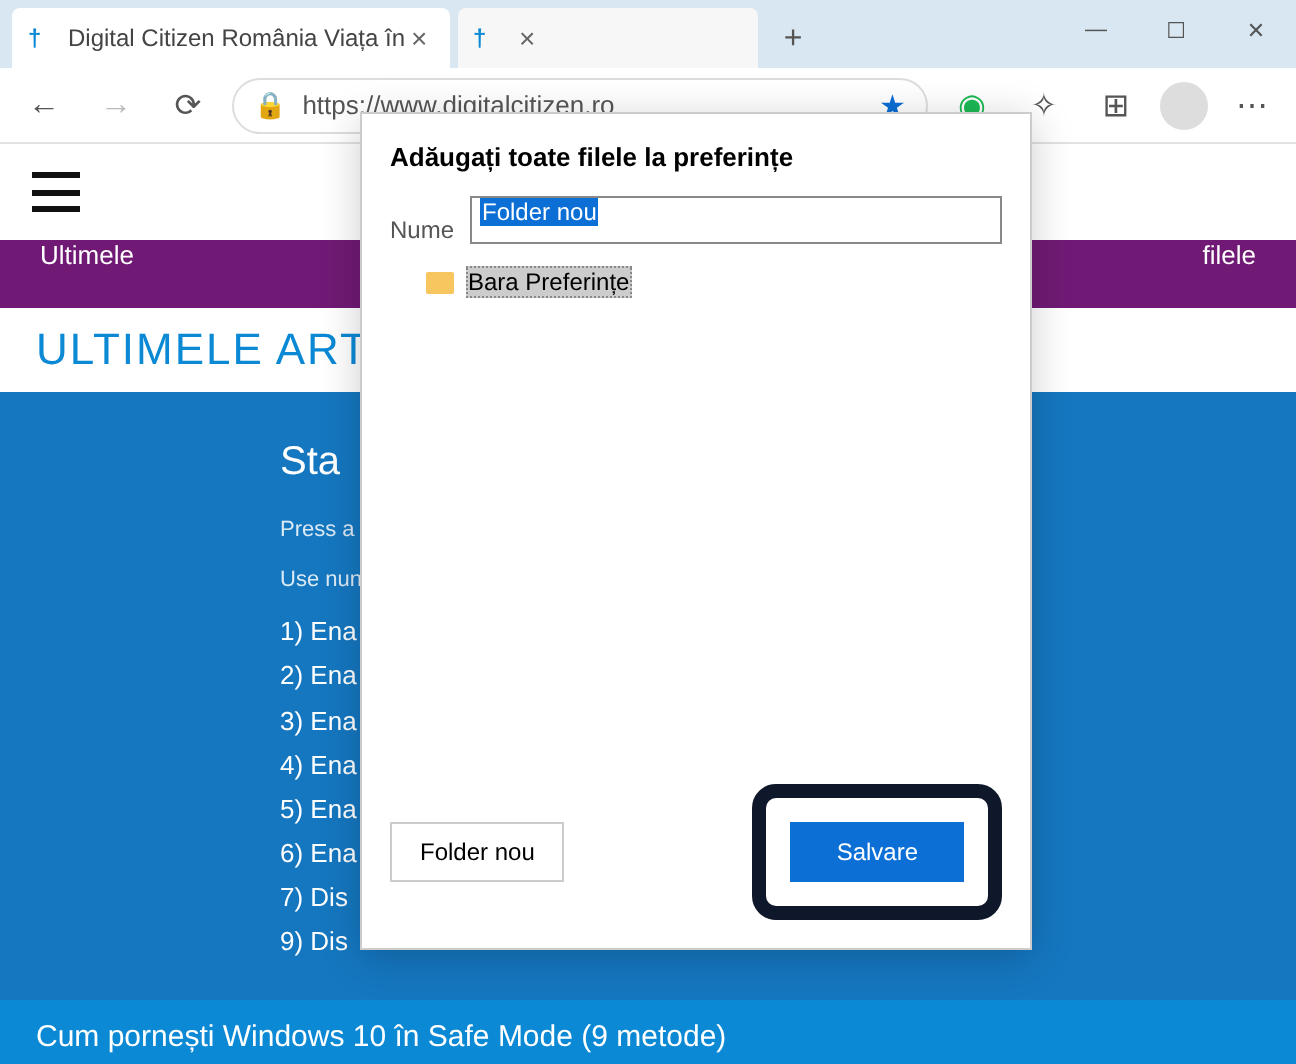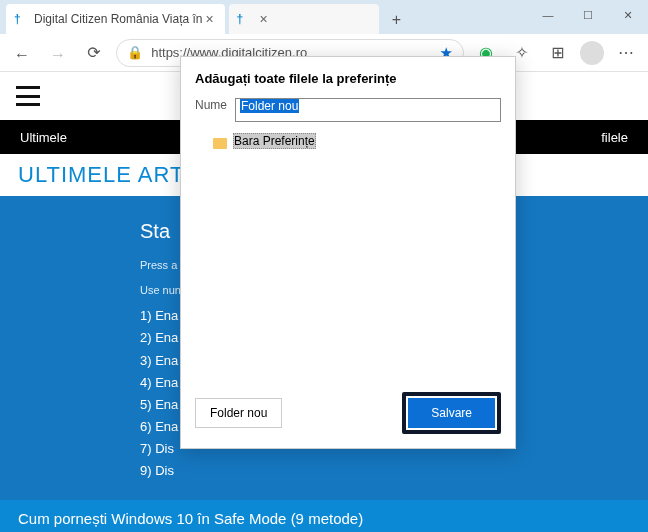--- a/index.html
+++ b/index.html
@@ -17,42 +17,42 @@
 .toolbar{height:38px;background:#fff;border-bottom:1px solid #e2e2e2;display:flex;align-items:center;padding:0 8px;gap:8px}
 .tbtn{width:28px;height:28px;display:flex;align-items:center;justify-content:center;color:#555;border-radius:4px}
 .addr{flex:1;height:28px;border:1px solid #ddd;border-radius:14px;display:flex;align-items:center;padding:0 10px;font-size:13px;color:#555}
 .addr-url{flex:1}
 .star{color:#0b6fd6;font-size:15px}
 .prof{width:24px;height:24px;border-radius:50%;background:#ddd}
 .page{position:relative;height:460px;overflow:hidden}
 .site-header{height:48px;background:#fff;display:flex;align-items:center;padding:0 16px}
 .hamburger{width:24px;height:20px;display:flex;flex-direction:column;justify-content:space-between}
 .hamburger span{height:3px;background:#111}
-.navbar{height:34px;background:#000000;color:#fff;display:flex;align-items:center;padding:0 20px;font-size:13px}
+.navbar{height:34px;background:#701a75;color:#fff;display:flex;padding:0 20px;font-size:13px}
 .navbar-right{margin-left:auto}
 .hero-title{color:#0b89d4;font-size:22px;font-weight:300;padding:8px 18px;letter-spacing:1px}
 .hero{background:#1577c0;color:#fff;padding:18px 40px 18px 140px;font-size:13px;line-height:1.7}
 .hero h2{font-size:20px;font-weight:400;margin-bottom:8px}
 .hero .sub{font-size:11px;opacity:.85;margin-bottom:6px}
 .article-title{background:#0b89d4;color:#fff;padding:10px 18px;font-size:15px}
 .dialog-back{position:absolute;top:0;left:0;right:0;bottom:0}
 .dialog{position:absolute;top:56px;left:180px;width:336px;background:#fff;border:1px solid #ccc;box-shadow:0 4px 20px rgba(0,0,0,.2);padding:14px}
 .dlg-title{font-size:13px;font-weight:600;margin-bottom:12px}
-.dlg-row{display:flex;align-items:flex-start;margin-bottom:8px}
+.dlg-row{display:flex;align-items:flex-end;margin-bottom:8px}
 .dlg-label{font-size:12px;color:#555;width:40px}
 .dlg-input{flex:1;height:24px;border:1px solid #888;padding:0 4px;font-size:12px}
 .dlg-input .sel{background:#0b6fd6;color:#fff;padding:0 1px}
 .tree{height:250px;overflow:auto;margin-bottom:12px}
-.tree-item{display:flex;align-items:flex-end;padding:3px 0 3px 18px;font-size:12px}
+.tree-item{display:flex;align-items:center;padding:3px 0 3px 18px;font-size:12px}
 .tree-item.sel span.lbl{background:#ccc;border:1px dotted #888}
 .folder-icon{width:14px;height:11px;background:#f7c65f;border-radius:1px;margin-right:6px;position:relative}
 .dlg-buttons{display:flex;gap:10px;align-items:center}
 .btn{height:30px;border:1px solid #ccc;background:#fff;font-size:12px;padding:0 14px;cursor:pointer;display:flex;align-items:center;justify-content:center}
 .btn.primary{background:#0b6fd6;color:#fff;border-color:#0b6fd6;padding:0 22px}
-.highlight{border:4px solid #0f172a;padding:2px;border-radius:2px}
+.highlight{border:7px solid #0f172a;padding:12px;border-radius:12px}
 .spacer{flex:1}
 </style>
 </head>
 <body>
 
 <div class="browser">
   <div class="tabs">
     <div class="tab active">
       <span class="tab-icon">†</span>
       <span class="tab-title">Digital Citizen România Viața în</span>

